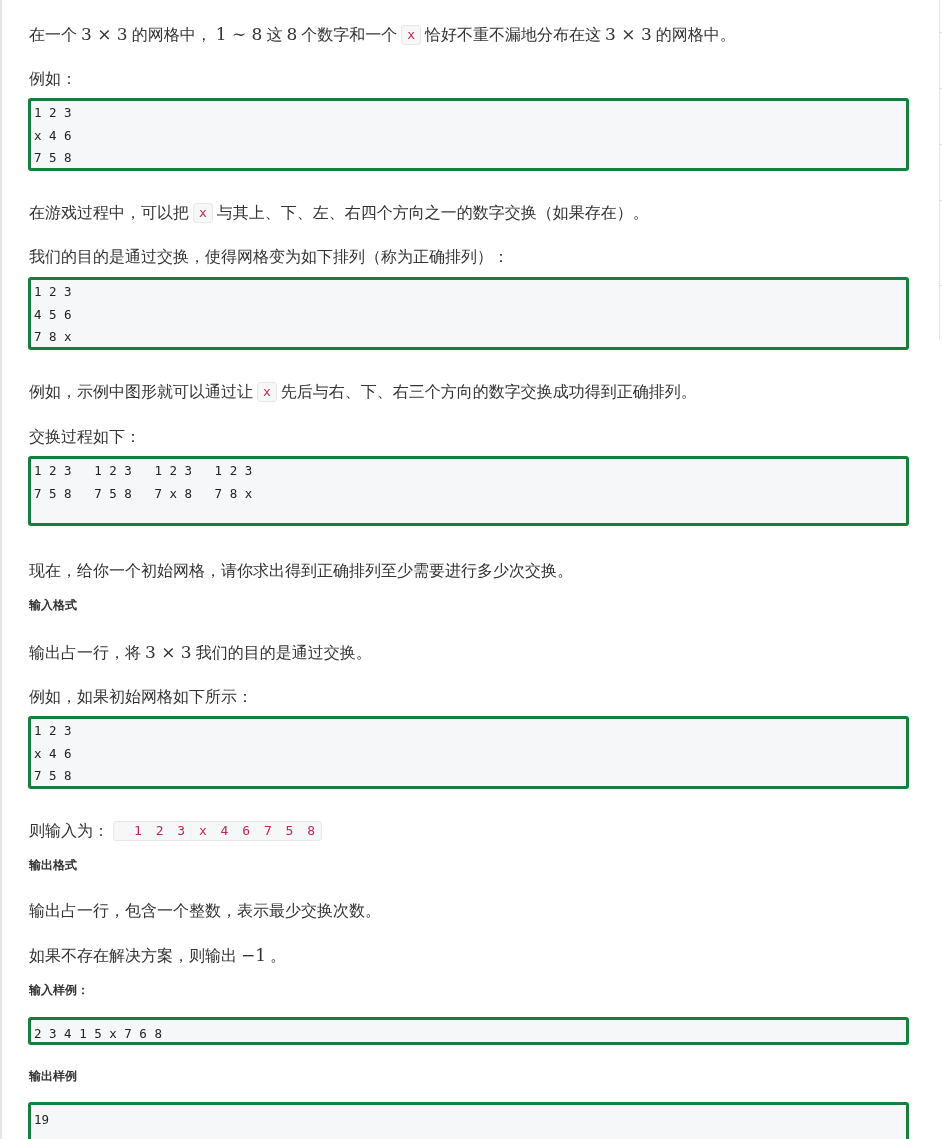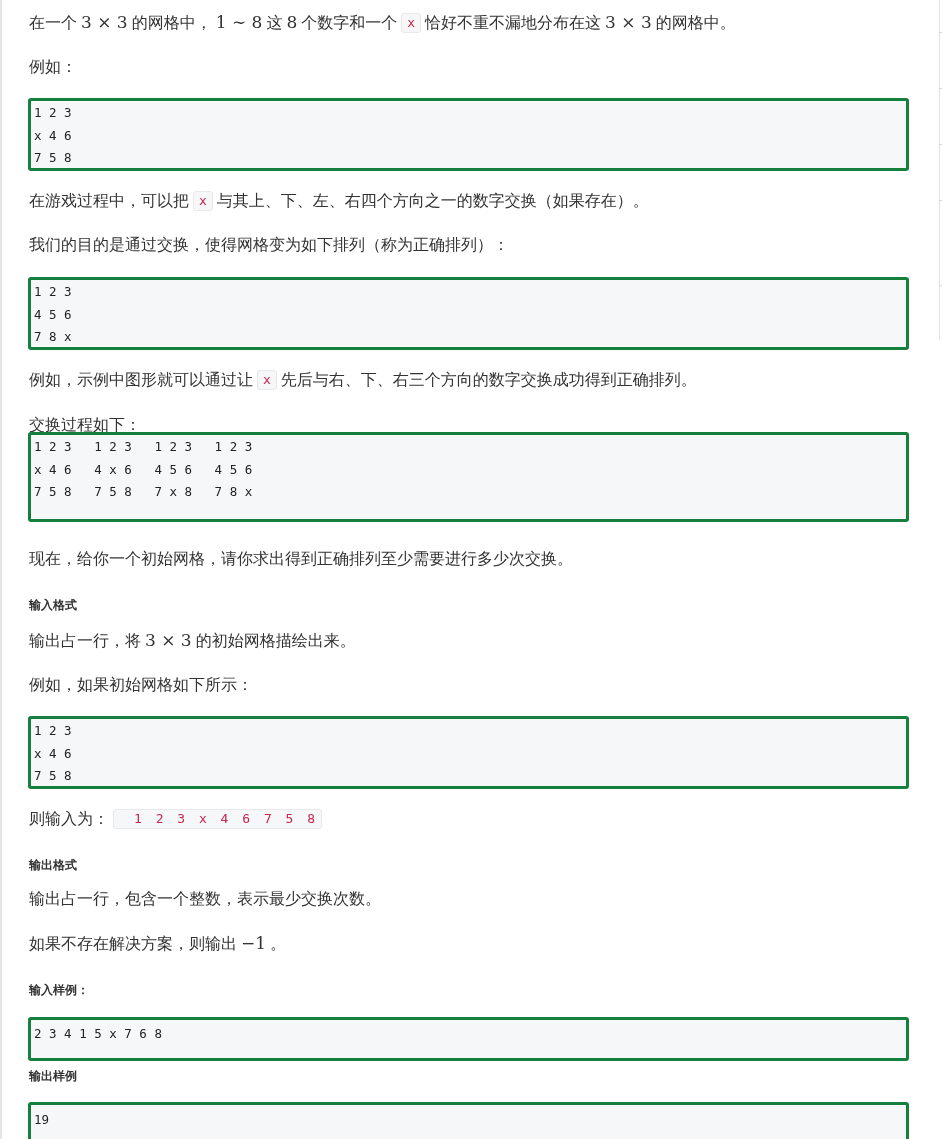--- a/index.html
+++ b/index.html
@@ -5,21 +5,21 @@
   html, body { margin:0; padding:0; }
   body {
     width:942px; height:1139px; overflow:hidden; background:#ffffff;
     font-family: "DejaVu Sans", "Liberation Sans", sans-serif;
     color:#333333; position:relative;
   }
   .left-rule { position:absolute; left:0; top:0; width:2px; height:1139px; background:#e6e6e6; }
   .right-rule { position:absolute; left:939px; top:0; width:1px; height:340px; background:#e3e3e3; }
   .right-tick { position:absolute; left:939px; width:3px; height:1px; background:#d8d8d8; }
   .content { position:absolute; left:29px; top:0; width:883px; }
-  .p { position:absolute; left:0; font-size:16px; line-height:22px; white-space:nowrap; color:#333; }
+  .p { position:absolute; left:0; font-size:16px; line-height:22px; white-space:nowrap; color:#333;margin-top:12px; }
   .h { position:absolute; left:0; font-size:12px; line-height:22px; font-weight:bold; white-space:nowrap; color:#333; }
   .math { font-family: "DejaVu Serif", "Liberation Serif", serif; font-size:17px; margin:0 4px; }
   .ic {
     display:inline-block; font-family:"DejaVu Sans Mono","Liberation Mono",monospace;
     font-size:13px; color:#c7254e; background:#f9f2f4; background:#f6f7f8;
     border:1px solid #e8e8e8; border-radius:3px; padding:0 5px; line-height:18px;
     margin:0 4px; vertical-align:1px;
   }
   .ic.wide { letter-spacing:3px; padding:0 3px 0 20px; }
   .code {
@@ -59,47 +59,47 @@
   <div class="p" style="top:234px">我们的目的是通过交换，使得网格变为如下排列（称为正确排列）：</div>
 
   <div class="code" style="top:277px; height:73px;"><span class="line">1 2 3</span><span class="line">4 5 6</span><span class="line">7 8 x</span></div>
 
   <div class="p" style="top:369px">
     <span>例如，示例中图形就可以通过让</span><span class="ic">x</span><span>先后与右、下、右三个方向的数字交换成功得到正确排列。</span>
   </div>
 
   <div class="p" style="top:414px">交换过程如下：</div>
 
-  <div class="code" style="top:432px; height:90px;"><span class="line">1 2 3   1 2 3   1 2 3   1 2 3</span><span class="line">x 4 6   4 x 6   4 5 6   4 5 6</span><span class="line">7 5 8   7 5 8   7 x 8   7 8 x</span></div>
+  <div class="code" style="top:456px; height:70px;"><span class="line">1 2 3   1 2 3   1 2 3   1 2 3</span><span class="line">7 5 8   7 5 8   7 x 8   7 8 x</span></div>
 
   <div class="p" style="top:548px">现在，给你一个初始网格，请你求出得到正确排列至少需要进行多少次交换。</div>
 
   <div class="h" style="top:594px">输入格式</div>
 
   <div class="p" style="top:629px">
-    <span>输出占一行，将</span><span class="math">3 × 3</span><span>的初始网格描绘出来。</span>
+    <span>输出占一行，将</span><span class="math">3 × 3</span><span>我们的目的是通过交换。</span>
   </div>
 
   <div class="p" style="top:674px">例如，如果初始网格如下所示：</div>
 
   <div class="code" style="top:716px; height:73px;"><span class="line">1 2 3</span><span class="line">x 4 6</span><span class="line">7 5 8</span></div>
 
   <div class="p" style="top:808px">
     <span>则输入为：</span><span class="ic wide">1 2 3 x 4 6 7 5 8</span>
   </div>
 
   <div class="h" style="top:854px">输出格式</div>
 
   <div class="p" style="top:888px">输出占一行，包含一个整数，表示最少交换次数。</div>
 
   <div class="p" style="top:932px">
     <span>如果不存在解决方案，则输出</span><span class="math">−1</span><span>。</span>
   </div>
 
   <div class="h" style="top:979px">输入样例：</div>
 
-  <div class="code" style="top:1017px; height:44px; line-height:26px;"><span class="line">2 3 4 1 5 x 7 6 8</span></div>
+  <div class="code" style="top:1017px; height:28px; line-height:26px;"><span class="line">2 3 4 1 5 x 7 6 8</span></div>
 
   <div class="h" style="top:1065px">输出样例</div>
 
   <div class="code" style="top:1102px; height:44px; line-height:27px;"><span class="line">19</span></div>
 
 </div>
 
 </body></html>

